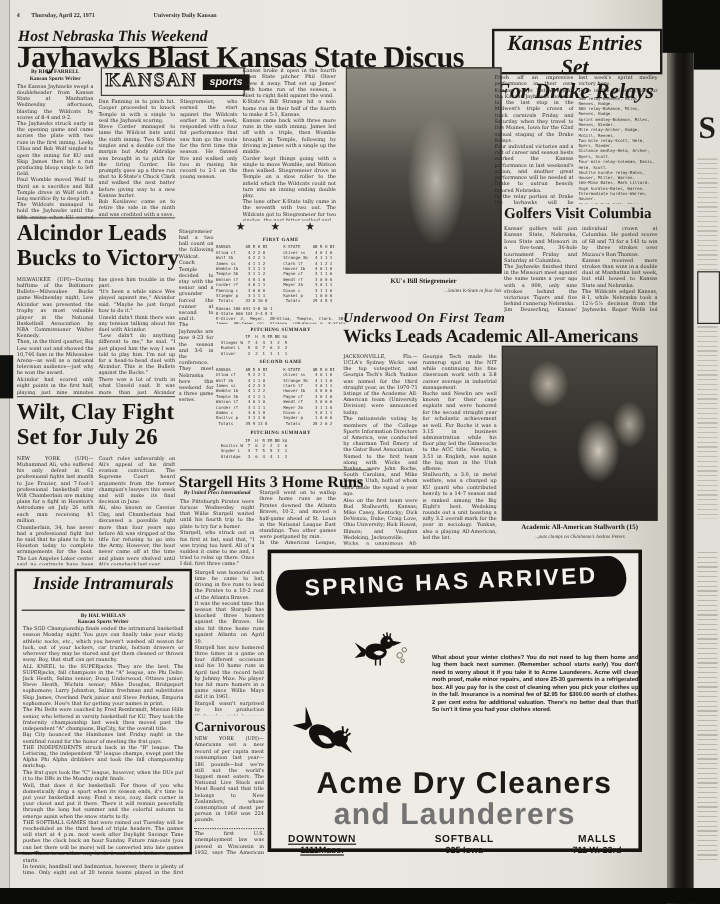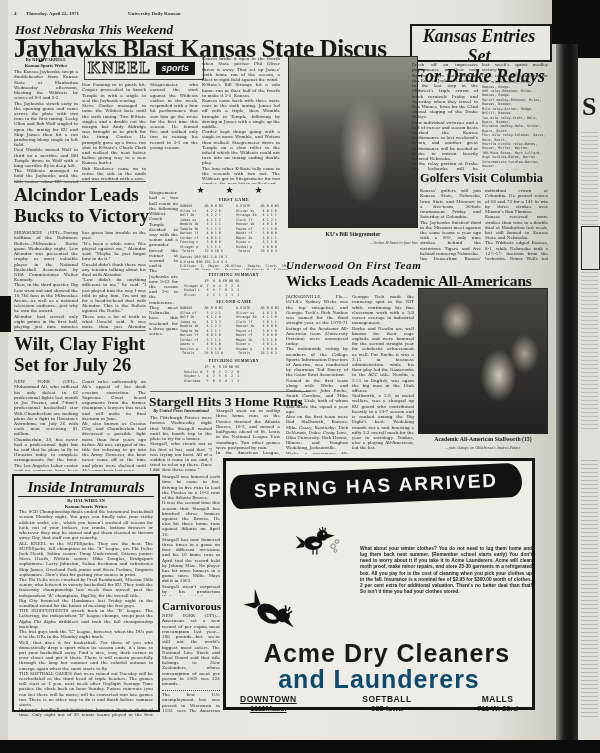--- a/index.html
+++ b/index.html
@@ -34,21 +34,21 @@
 <span class="abs folio" style="left:128px;top:11px;transform:scale(.5);transform-origin:0 0;">University Daily Kansan</span>
 
 <div class="abs hl" style="left:15px;top:22px;font-size:13px;font-style:italic;border-bottom:1.6px solid #22201c;padding-bottom:1px;display:inline-block;">Host Nebraska This Weekend</div>
 <div class="abs hl" style="left:14px;top:36px;width:400px;font-size:25px;line-height:1;letter-spacing:-0.4px;white-space:nowrap;">Jayhawks Blast Kansas State Discus</div>
 
 <div class="abs" style="left:410px;top:24px;width:138px;height:34px;border:2px solid #1c1a17;background:#eae7e0;"></div>
 <div class="abs hl" style="left:412px;top:27px;width:134px;font-size:18px;font-style:italic;line-height:1.1;text-align:center;white-space:pre-line;">Kansas Entries Set
 For Drake Relays</div>
 
 <div class="abs" style="left:84px;top:56px;width:112px;height:22px;border:1px solid #44403a;display:flex;align-items:center;padding:0 3px;background:#ebe8e1;">
-  <span style="font:bold 16px 'Liberation Serif',serif;letter-spacing:1.5px;color:#ebe8e1;-webkit-text-stroke:0.9px #23211d;">KNEEL</span>
+  <span style="font:bold 16px 'Liberation Serif',serif;letter-spacing:1.5px;color:#ebe8e1;-webkit-text-stroke:0.9px #23211d;">KANSAN</span>
   <span style="margin-left:4px;background:#171613;color:#f2f0ea;font:italic bold 9px 'Liberation Sans',sans-serif;padding:1px 6px 2px;">sports</span>
 </div>
 
 <div class="abs clip" style="left:14px;top:57px;width:64px;height:11px;">
     <div class="s50 by">By RICK FARRELL
 Kansan Sports Writer</div>
   </div>
 <div class="abs clip" style="left:14px;top:69px;width:64px;height:114px;">
     <div class="s50 bodytxt">The Kansas Jayhawks swept a doubleheader from Kansas State at Manhattan Wednesday afternoon, blasting the Wildcats by scores of 8-4 and 9-2.
 The Jayhawks struck early in the opening game and came across the plate with two runs in the first inning. Leeky Ulloa and Bob Wolf singled to open the inning for KU and Skip James then hit a run producing bloop single to left field.
@@ -291,21 +291,21 @@
 In the American League, Washington beat New York 9-4, Boston edged Cleveland 9-7, Detroit topped Baltimore 3-1 and Oakland edged California 4-3 in 13 innings. The Chicago at Milwaukee and Kansas City at Minnesota games were rained out.</div>
   </div>
 <div class="abs clip" style="left:162px;top:474px;width:58px;height:122px;">
     <div class="s50 bodytxt">Stargell was honored each time he came to bat, driving in five runs to lead the Pirates to a 10-2 rout of the Atlanta Braves.
 It was the second time this season that Stargell has knocked three homers against the Braves. He also hit three home runs against Atlanta on April 10.
 Stargell has now homered three times in a game on four different occasions and his 10 home runs in April tied the record held by Johnny Mize. No player has hit more homers in a game since Willie Mays did it in 1961.
 Stargell wasn't surprised by his production Wednesday night because, "I didn't think I was swinging that well."</div>
   </div>
 
 <div class="abs" style="left:12px;top:474px;width:148px;height:238px;border:2px solid #1c1a17;background:#ebe8e1;box-sizing:border-box;">
-  <div class="hl" style="margin:3px 4px 1px;font-size:15px;font-style:italic;text-align:center;border-bottom:1px solid #2a2824;padding-bottom:0;">Inside Intramurals</div>
+  <div class="hl" style="margin:3px 4px 1px;font-size:15px;font-style:italic;text-align:center;border-bottom:1px solid #2a2824;padding-bottom:12px;">Inside Intramurals</div>
   <div class="clip" style="margin:0 4px;height:10px;">
       <div class="s50 by">By HAL WHELAN
 Kansan Sports Writer</div>
     </div>
   <div class="clip" style="margin:1px 5px;height:208px;">
       <div class="s50 bodytxt">The SGD Championship finals ended the intramural basketball season Monday night. You guys can finally take your sticky athletic socks, etc., which you haven't washed all season for luck, out of your lockers, car trunks, bottom drawers or wherever they may be stored and get them cleaned or thrown away. Boy, that stuff can get raunchy.
 ALL KNEEL to the SUPERjacks. They are the best. The SUPERjacks, fall champions in the "A" league, are Phi Delts: Jack Heath, Salina senior; Doug Underwood, Ottawa junior; Steve Heath, Wichita senior; Mike Douglas, Bridgeport sophomore; Larry Johnston, Salina freshman and substitutes Skip James, Overland Park junior and Steve Perkins, Emporia sophomore. How's that for getting your names in print.
 The Phi Delts were coached by Fred Rembrandt, Mission Hills senior, who lettered in varsity basketball for KU. They took the fraternity championship last week then moved past the independent "A" champions, BigCity, for the overall title.
 Big City bounced the Hambones last Friday night in the semifinal round for the honor of meeting the frat guys.
 THE INDEPENDENTS struck back in the "B" league. The Lettering, the independent "B" league champs, swept past the Alpha Phi Alpha dribblers and took the fall championship matchup.
@@ -356,21 +356,21 @@
       <polygon points="46,26 56,30 45,31"></polygon>
       <path d="M22 34 q9 -7 16 -1 q-7 9 -16 1z" fill="#efece5" stroke="#121110" stroke-width="1.5"></path>
       <path d="M36 16 l4 5 M41 15 l1 7 M45 17 l-2 6" stroke="#121110" stroke-width="1.6"></path>
     </g>
     <circle cx="45" cy="29" r="1.3" fill="#efece5"></circle>
   </svg>
   <div class="clip" style="position:absolute;left:134px;top:84px;width:172px;height:76px;">
     <div class="s50" style="font:bold 9.6px/1.3 'Liberation Sans',sans-serif;text-align:justify;color:#262420;white-space:pre-line;">What about your winter clothes? You do not need to lug them home and lug them back next summer. (Remember school starts early) You don't need to worry about it if you take it to Acme Launderers. Acme will clean moth proof, make minor repairs, and store 25-30 garments in a refrigerated box. All you pay for is the cost of cleaning when you pick your clothes up in the fall. Insurance is a nominal fee of $2.95 for $300.00 worth of clothes. 2 per cent extra for additional valuation. There's no better deal than that! So isn't it time you had your clothes stored.</div>
   </div>
   <div style="position:absolute;left:0;top:180px;width:322px;text-align:center;font:bold 25px/1 'Liberation Sans',sans-serif;letter-spacing:1px;color:#1b1a16;">Acme Dry Cleaners</div>
-  <div style="position:absolute;left:0;top:206px;width:306px;text-align:center;font:bold 25px/1 'Liberation Sans',sans-serif;letter-spacing:1px;color:#0c4a6e;">and Launderers</div>
+  <div style="position:absolute;left:0;top:206px;width:306px;text-align:center;font:bold 25px/1 'Liberation Sans',sans-serif;letter-spacing:1px;color:#737373;">and Launderers</div>
   <div style="position:absolute;left:14px;top:233px;width:278px;display:flex;justify-content:space-between;">
     <div style="text-align:center;">
       <div style="font:bold 8.5px 'Liberation Sans',sans-serif;color:#1b1a16;letter-spacing:0.5px;text-decoration:underline;">DOWNTOWN</div>
       <div style="font:bold 7.5px 'Liberation Sans',sans-serif;color:#1b1a16;text-decoration:underline;">1111Mass.</div>
     </div>
     <div style="text-align:center;">
       <div style="font:bold 8.5px 'Liberation Sans',sans-serif;color:#1b1a16;letter-spacing:0.5px;">SOFTBALL</div>
       <div style="font:bold 7.5px 'Liberation Sans',sans-serif;color:#1b1a16;">925 Iowa</div>
     </div>
     <div style="text-align:center;">

